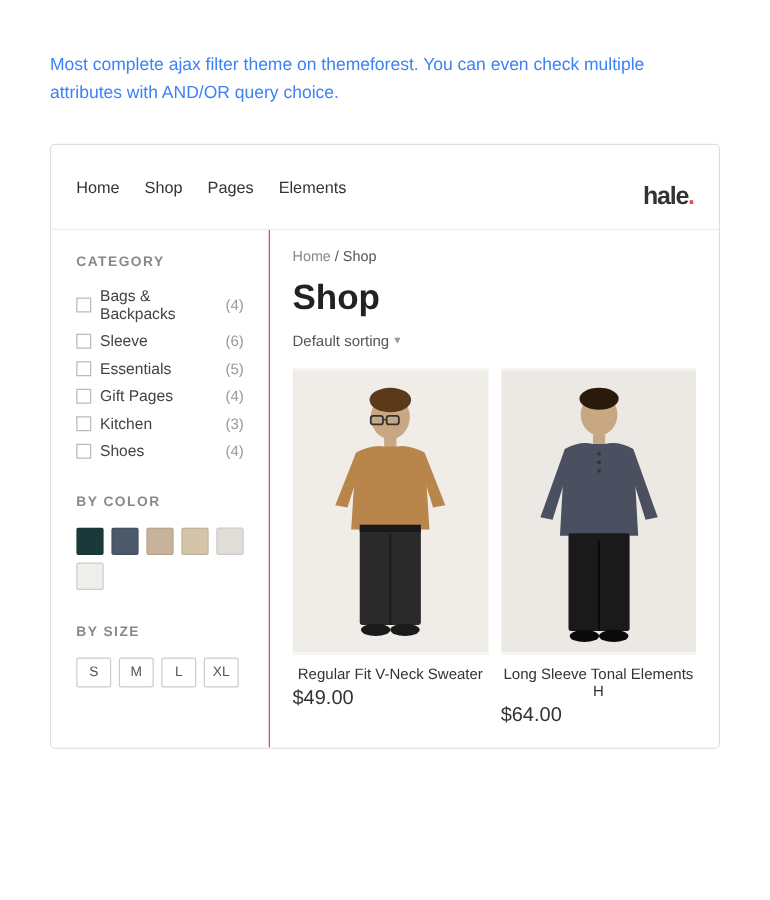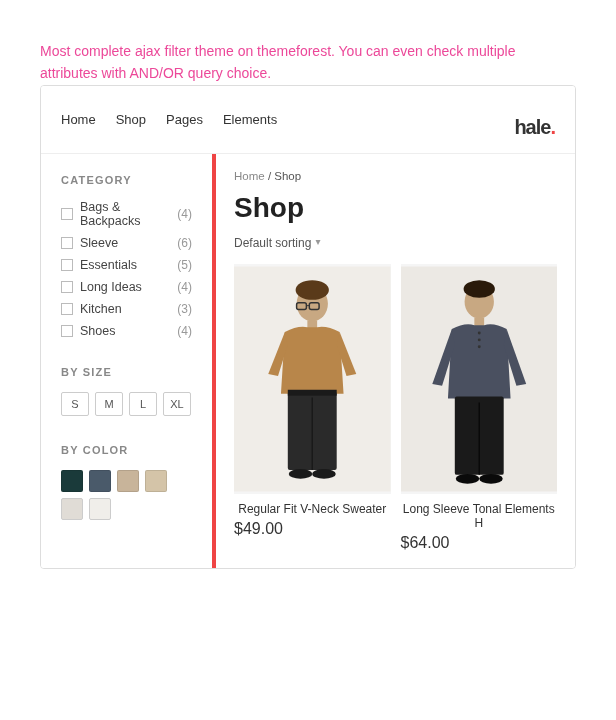--- a/index.html
+++ b/index.html
@@ -15,23 +15,24 @@
       padding: 40px 40px 0 40px;
     }
     .page-title {
       font-size: 26px;
       font-weight: 700;
       color: #222;
       margin-bottom: 14px;
     }
     .page-description {
       font-size: 14px;
-      color: #ec4899;
+      color: #3b82f6;
       line-height: 1.6;
       max-width: 480px;
+      margin-bottom: 30px;
     }
     
     .browser-frame {
       border: 1px solid #ddd;
       border-radius: 4px;
       overflow: hidden;
       background: #fff;
     }
     
     .site-nav {
@@ -62,21 +63,21 @@
     
     .site-body {
       display: flex;
       background: #fff;
     }
     
     .sidebar {
       width: 175px;
       min-width: 175px;
       padding: 20px 20px;
-      border-right: 4px solid #ef4444;
+      border-right: 1px solid #ef4444;
     }
     .filter-section {
       margin-bottom: 28px;
     }
     .filter-section-title {
       font-size: 11px;
       font-weight: 700;
       color: #888;
       letter-spacing: 1.2px;
       text-transform: uppercase;
@@ -266,62 +267,62 @@
             <li class="category-item">
               <div class="category-item-left">
                 <div class="category-checkbox"></div>
                 <span class="category-name">Essentials</span>
               </div>
               <span class="category-count">(5)</span>
             </li>
             <li class="category-item">
               <div class="category-item-left">
                 <div class="category-checkbox"></div>
-                <span class="category-name">Long Ideas</span>
+                <span class="category-name">Gift Pages</span>
               </div>
               <span class="category-count">(4)</span>
             </li>
             <li class="category-item">
               <div class="category-item-left">
                 <div class="category-checkbox"></div>
                 <span class="category-name">Kitchen</span>
               </div>
               <span class="category-count">(3)</span>
             </li>
             <li class="category-item">
               <div class="category-item-left">
                 <div class="category-checkbox"></div>
                 <span class="category-name">Shoes</span>
               </div>
               <span class="category-count">(4)</span>
             </li>
           </ul>
-        </div>
-
-        <div class="filter-section">
-          <div class="filter-section-title">BY SIZE</div>
-          <div class="size-options">
-            <button class="size-btn">S</button>
-            <button class="size-btn">M</button>
-            <button class="size-btn">L</button>
-            <button class="size-btn">XL</button>
-          </div>
         </div>
 
         <div class="filter-section">
           <div class="filter-section-title">BY COLOR</div>
           <div class="color-swatches">
             <div class="color-swatch" style="background:#1a3a3a;"></div>
             <div class="color-swatch" style="background:#4a5a6a;"></div>
             <div class="color-swatch" style="background:#c8b49a;"></div>
             <div class="color-swatch" style="background:#d4c4a8;"></div>
             <div class="color-swatch" style="background:#e0dcd6; border:1px solid #ccc;"></div>
             <div class="color-swatch" style="background:#f0eeea; border:1px solid #ccc;"></div>
           </div>
         </div>
+
+        <div class="filter-section">
+          <div class="filter-section-title">BY SIZE</div>
+          <div class="size-options">
+            <button class="size-btn">S</button>
+            <button class="size-btn">M</button>
+            <button class="size-btn">L</button>
+            <button class="size-btn">XL</button>
+          </div>
+        </div>
       </aside>
 
       <main class="main-content">
         <div class="breadcrumb">
           <a>Home</a>
           <span> / </span>
           <span>Shop</span>
         </div>
         <h2 class="shop-title">Shop</h2>
         <div class="sorting-bar">

